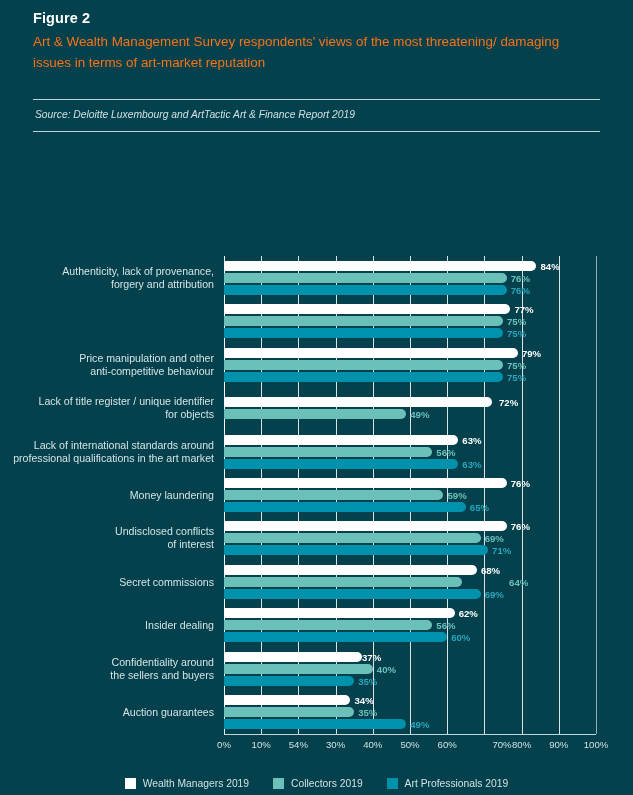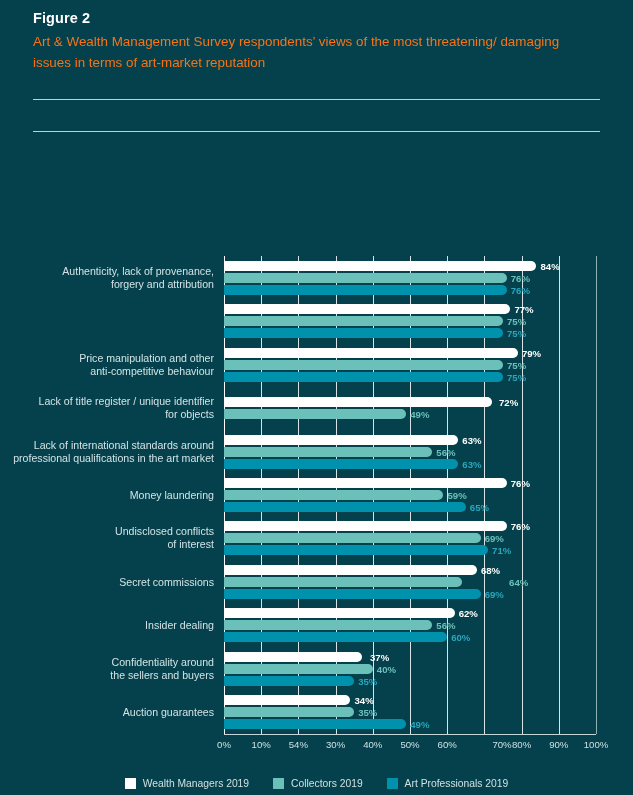--- a/index.html
+++ b/index.html
@@ -104,20 +104,21 @@
 <body>
 
 <div class="page">
 
   <div class="header">
     <div class="fig-label">Figure 2</div>
     <div class="fig-title">Art &amp; Wealth Management Survey respondents’ views of the most threatening/ damaging issues in terms of art-market reputation</div>
   </div>
 
   <div class="rule top"></div>
+  <div class="source">Source: Deloitte Luxembourg and ArtTactic Art &amp; Finance Report 2019</div>
   <div class="rule bottom"></div>
 
   <div class="chart">
     <div class="plot">
       <div id="grid-layer">
           <div class="gridline axis0" style="left: 0px;"></div>
           <div class="gridline" style="left: 37.2px;"></div>
           <div class="gridline" style="left: 74.4px;"></div>
           <div class="gridline" style="left: 111.6px;"></div>
           <div class="gridline" style="left: 148.8px;"></div>
@@ -281,21 +282,21 @@
                 <div class="vlabel s2" style="left: 223.2px;">60%</div>
               </div>
             </div>
           </div>
           <div class="row" style="top: 391.091px; height: 43.4545px;">
             <div class="catlabel">Confidentiality around
 the sellers and buyers</div>
             <div class="bars">
               <div class="barwrap">
                 <div class="bar s0" style="width: 137.64px;"></div>
-                <div class="vlabel s0" style="left: 142px;">37%</div>
+                <div class="vlabel s0" style="left: 134px;">37%</div>
               </div>
               <div class="barwrap">
                 <div class="bar s1" style="width: 148.8px;"></div>
                 <div class="vlabel s1" style="left: 148.8px;">40%</div>
               </div>
               <div class="barwrap">
                 <div class="bar s2" style="width: 130.2px;"></div>
                 <div class="vlabel s2" style="left: 130.2px;">35%</div>
               </div>
             </div>

